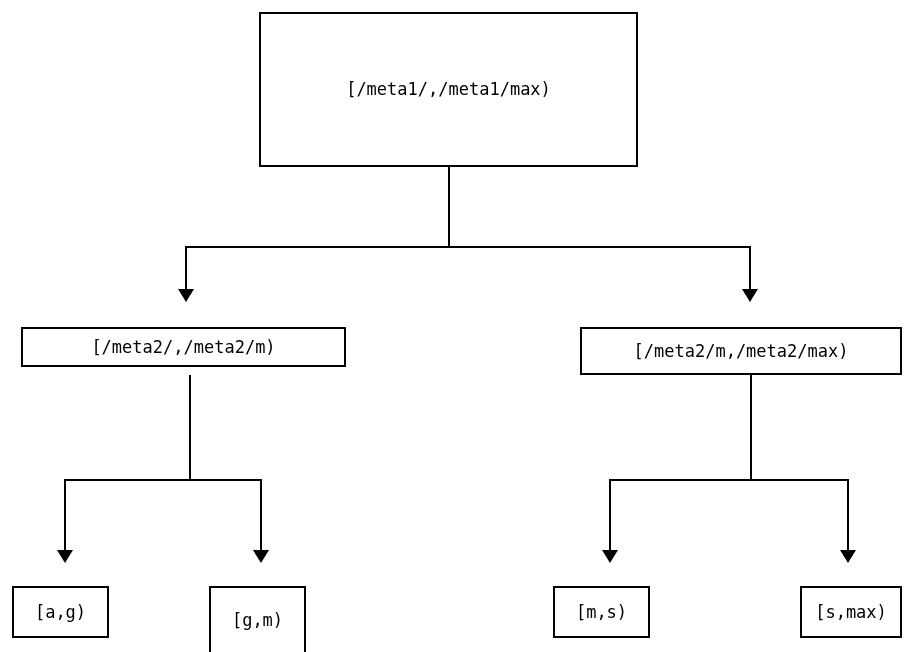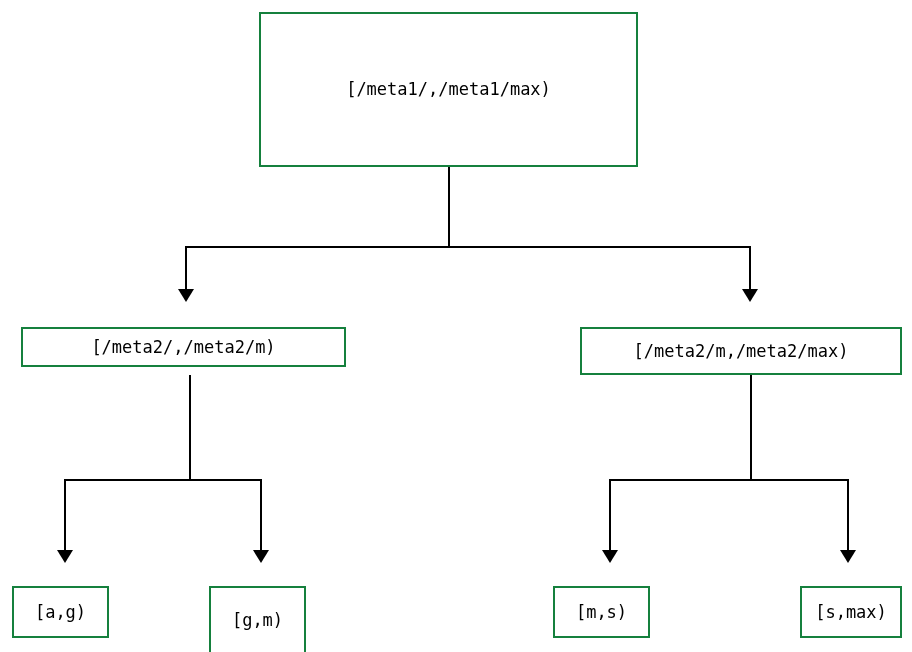--- a/index.html
+++ b/index.html
@@ -12,21 +12,21 @@
     position: relative;
     width: 912px;
     height: 652px;
     background: #ffffff;
     overflow: hidden;
     font-family: "DejaVu Sans Mono", "Liberation Mono", monospace;
   }
   .node {
     position: absolute;
     box-sizing: border-box;
-    border: 2px solid #15803d;
+    border: 2px solid #000000;
     background: #ffffff;
     display: flex;
     align-items: center;
     justify-content: center;
     color: #000000;
     font-family: "DejaVu Sans Mono", "Liberation Mono", monospace;
     font-size: 17px;
     line-height: 1;
     letter-spacing: 0px;
     white-space: pre;

